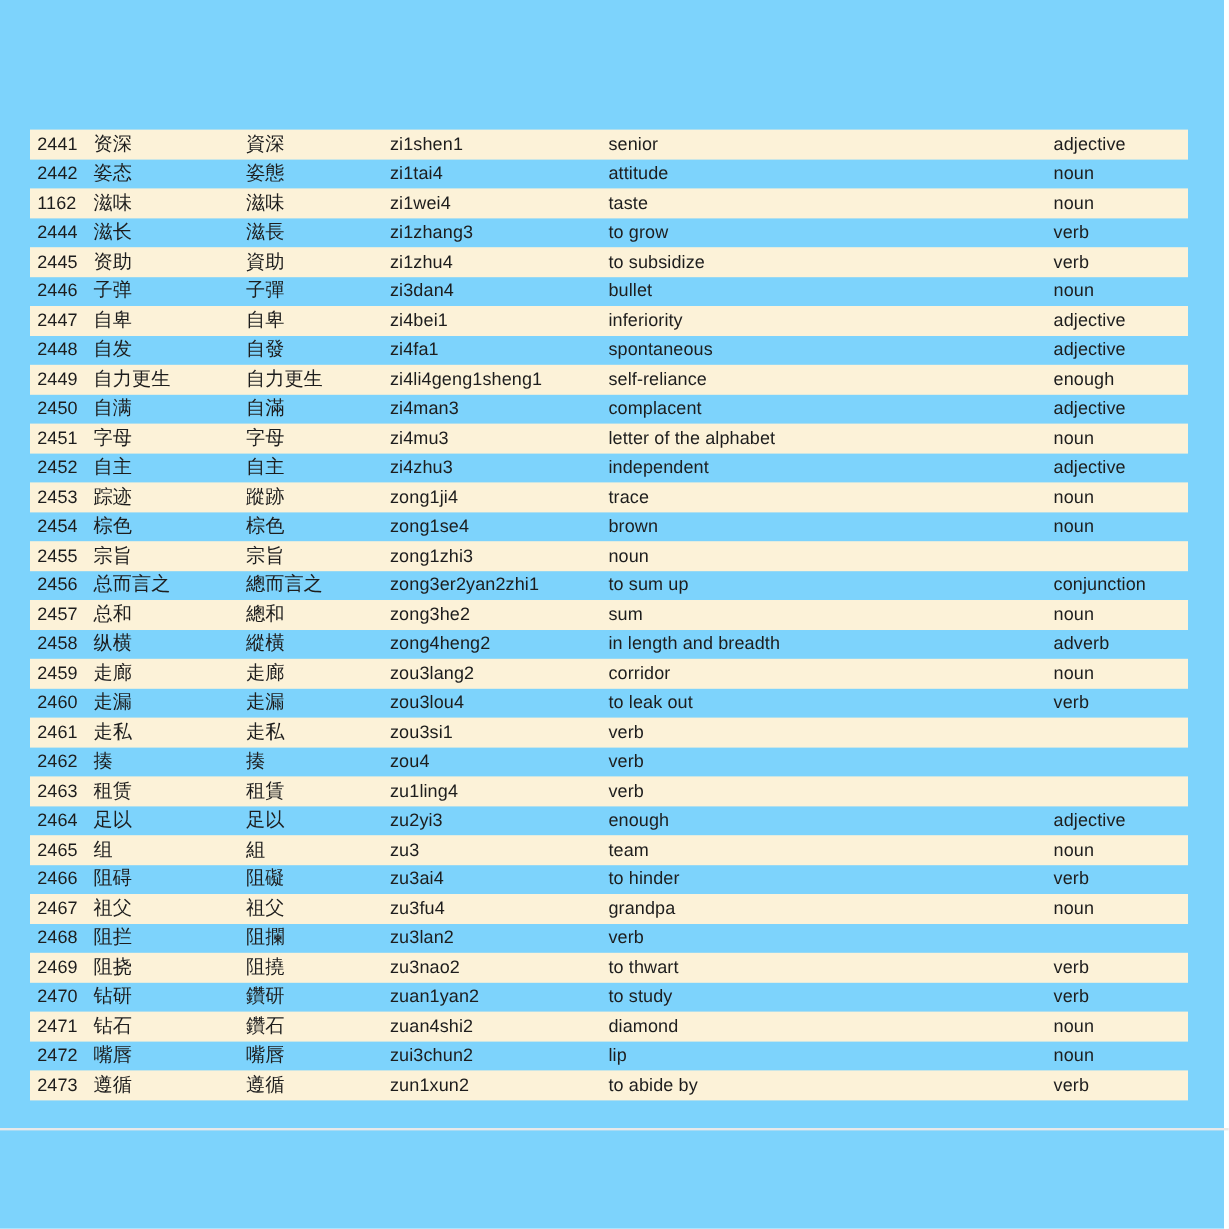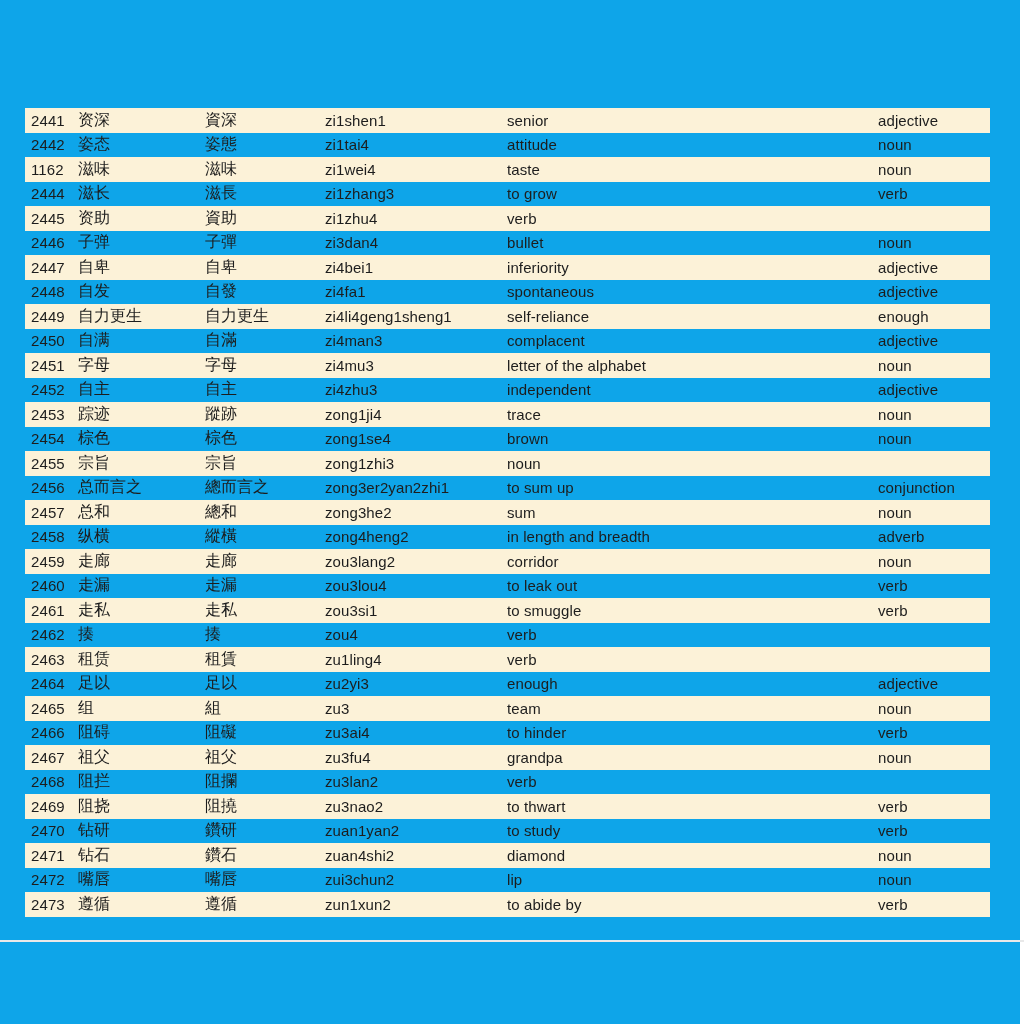--- a/index.html
+++ b/index.html
@@ -8,21 +8,21 @@
     width: 1024px;
     height: 1024px;
     background: #ffffff;
     font-family: "Liberation Sans", sans-serif;
     overflow: hidden;
   }
   .page {
     position: relative;
     width: 1020px;
     height: 1024px;
-    background: #0ea5e9;
+    background: #7dd3fc;
   }
   .vocab-table {
     position: absolute;
     top: 108px;
     left: 25px;
     width: 965px;
   }
   .row {
     display: grid;
     grid-template-columns: 47px 127px 120px 182px 371px 1fr;
@@ -87,20 +87,21 @@
         <span class="cell-traditional">滋長</span>
         <span class="cell-pinyin">zi1zhang3</span>
         <span class="cell-english">to grow</span>
         <span class="cell-pos">verb</span>
       </div>
       <div class="row odd">
         <span class="cell-number">2445</span>
         <span class="cell-simplified">资助</span>
         <span class="cell-traditional">資助</span>
         <span class="cell-pinyin">zi1zhu4</span>
+        <span class="cell-english">to subsidize</span>
         <span class="cell-pos">verb</span>
       </div>
       <div class="row even">
         <span class="cell-number">2446</span>
         <span class="cell-simplified">子弹</span>
         <span class="cell-traditional">子彈</span>
         <span class="cell-pinyin">zi3dan4</span>
         <span class="cell-english">bullet</span>
         <span class="cell-pos">noun</span>
       </div>
@@ -213,21 +214,20 @@
         <span class="cell-traditional">走漏</span>
         <span class="cell-pinyin">zou3lou4</span>
         <span class="cell-english">to leak out</span>
         <span class="cell-pos">verb</span>
       </div>
       <div class="row odd">
         <span class="cell-number">2461</span>
         <span class="cell-simplified">走私</span>
         <span class="cell-traditional">走私</span>
         <span class="cell-pinyin">zou3si1</span>
-        <span class="cell-english">to smuggle</span>
         <span class="cell-pos">verb</span>
       </div>
       <div class="row even">
         <span class="cell-number">2462</span>
         <span class="cell-simplified">揍</span>
         <span class="cell-traditional">揍</span>
         <span class="cell-pinyin">zou4</span>
         <span class="cell-pos">verb</span>
       </div>
       <div class="row odd">

